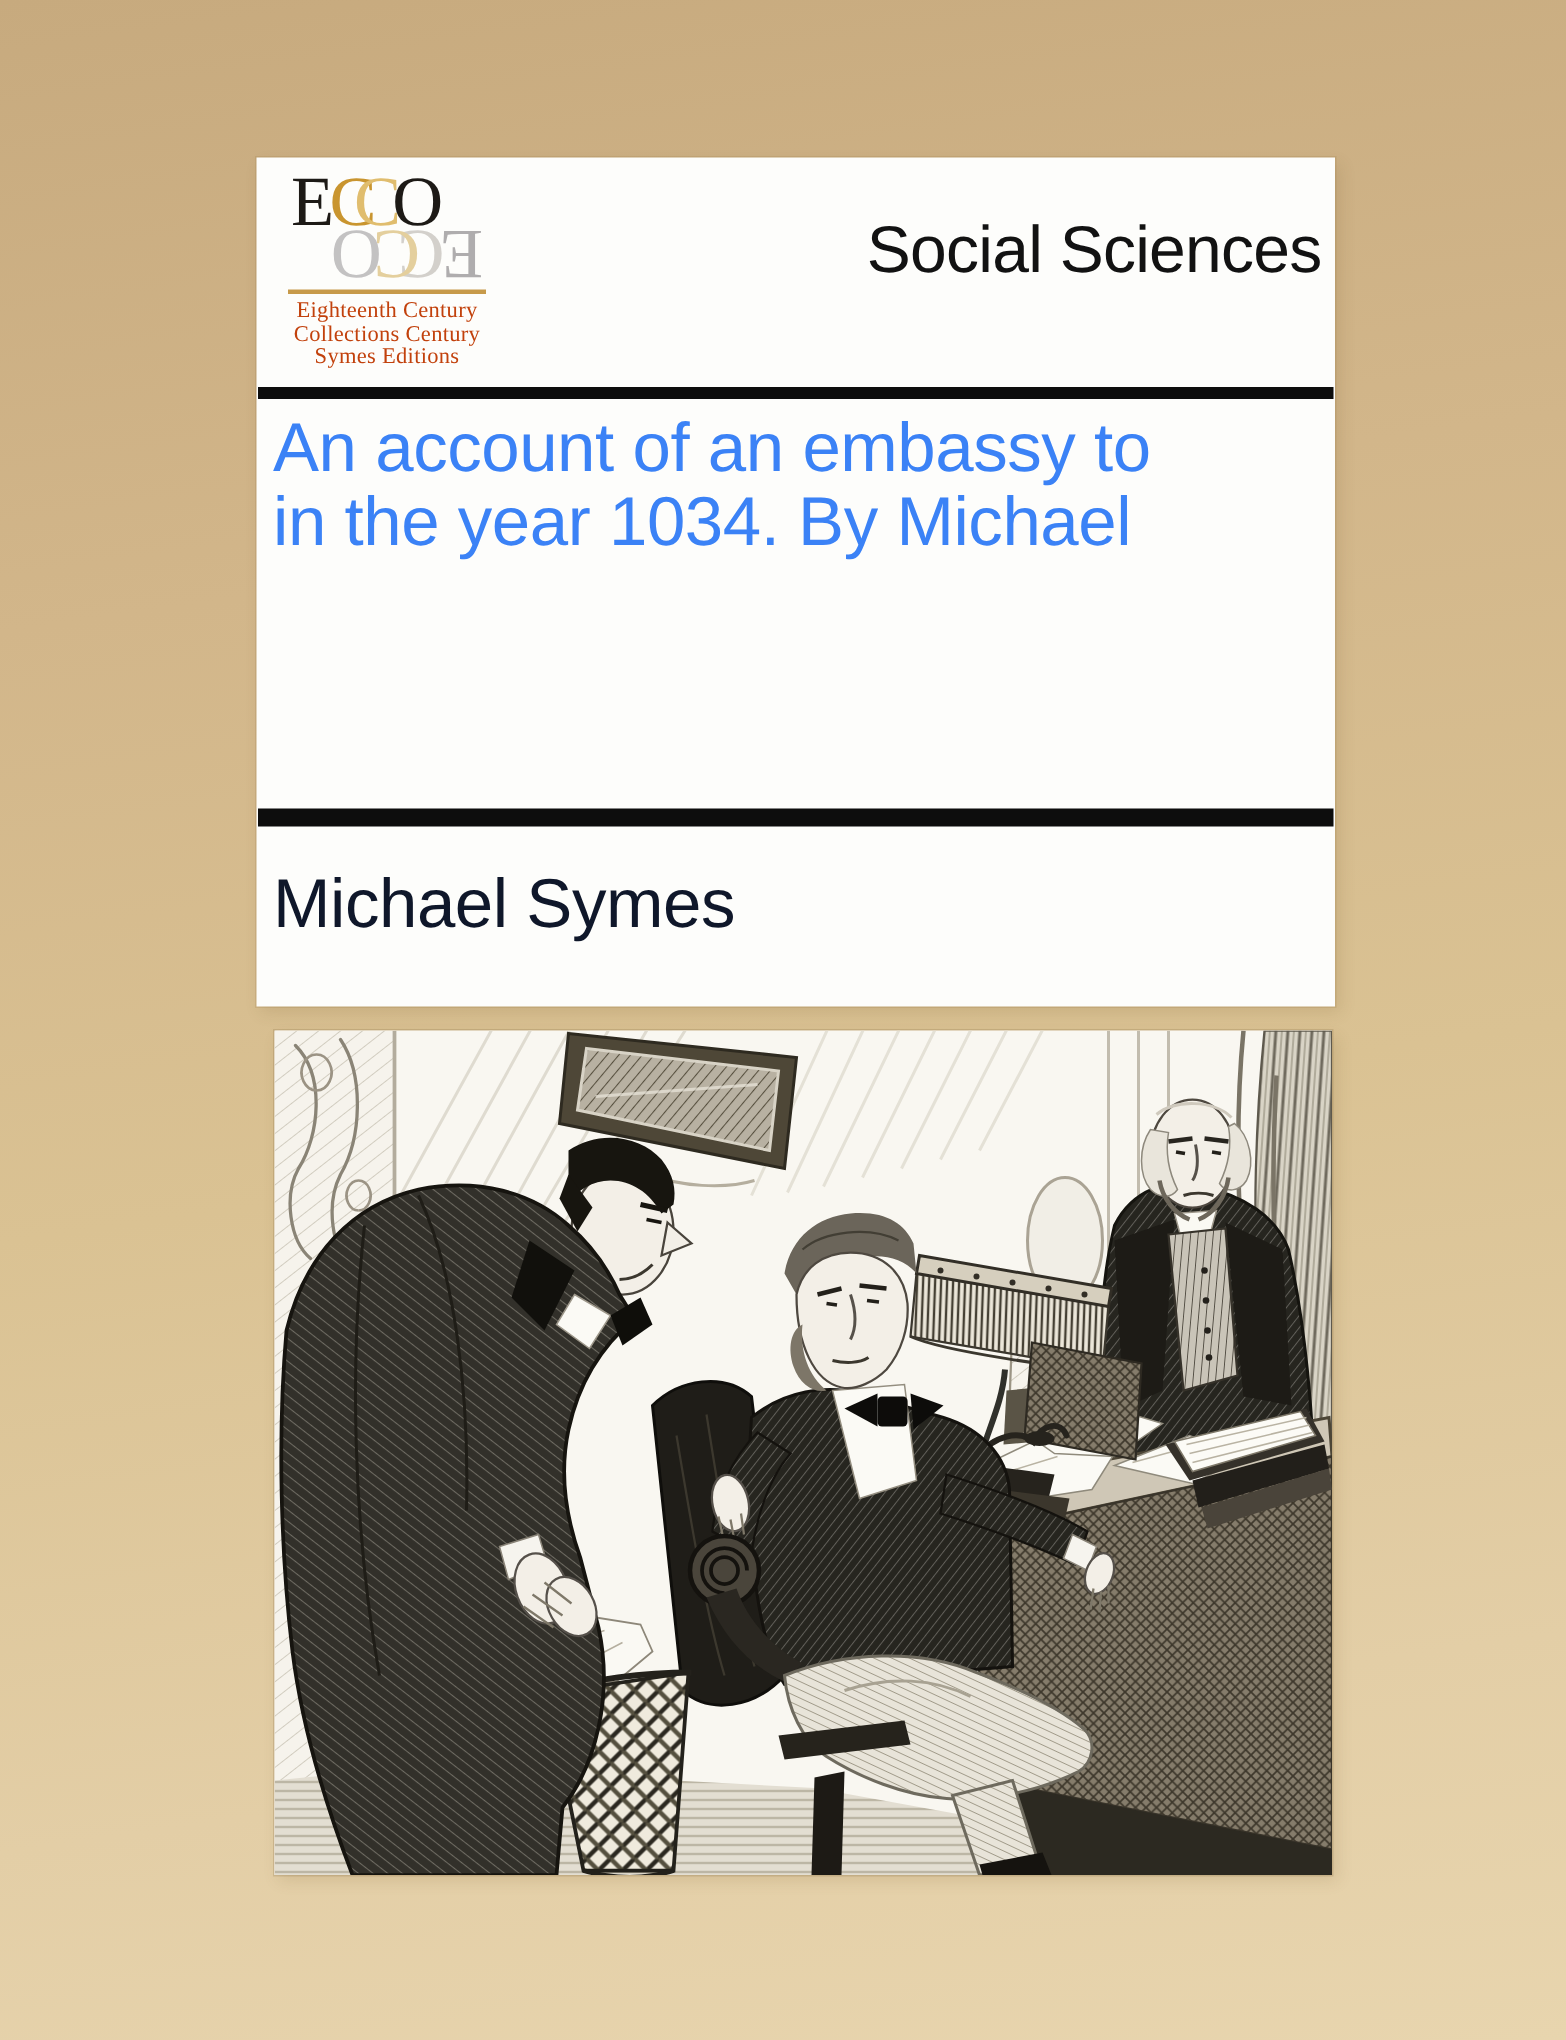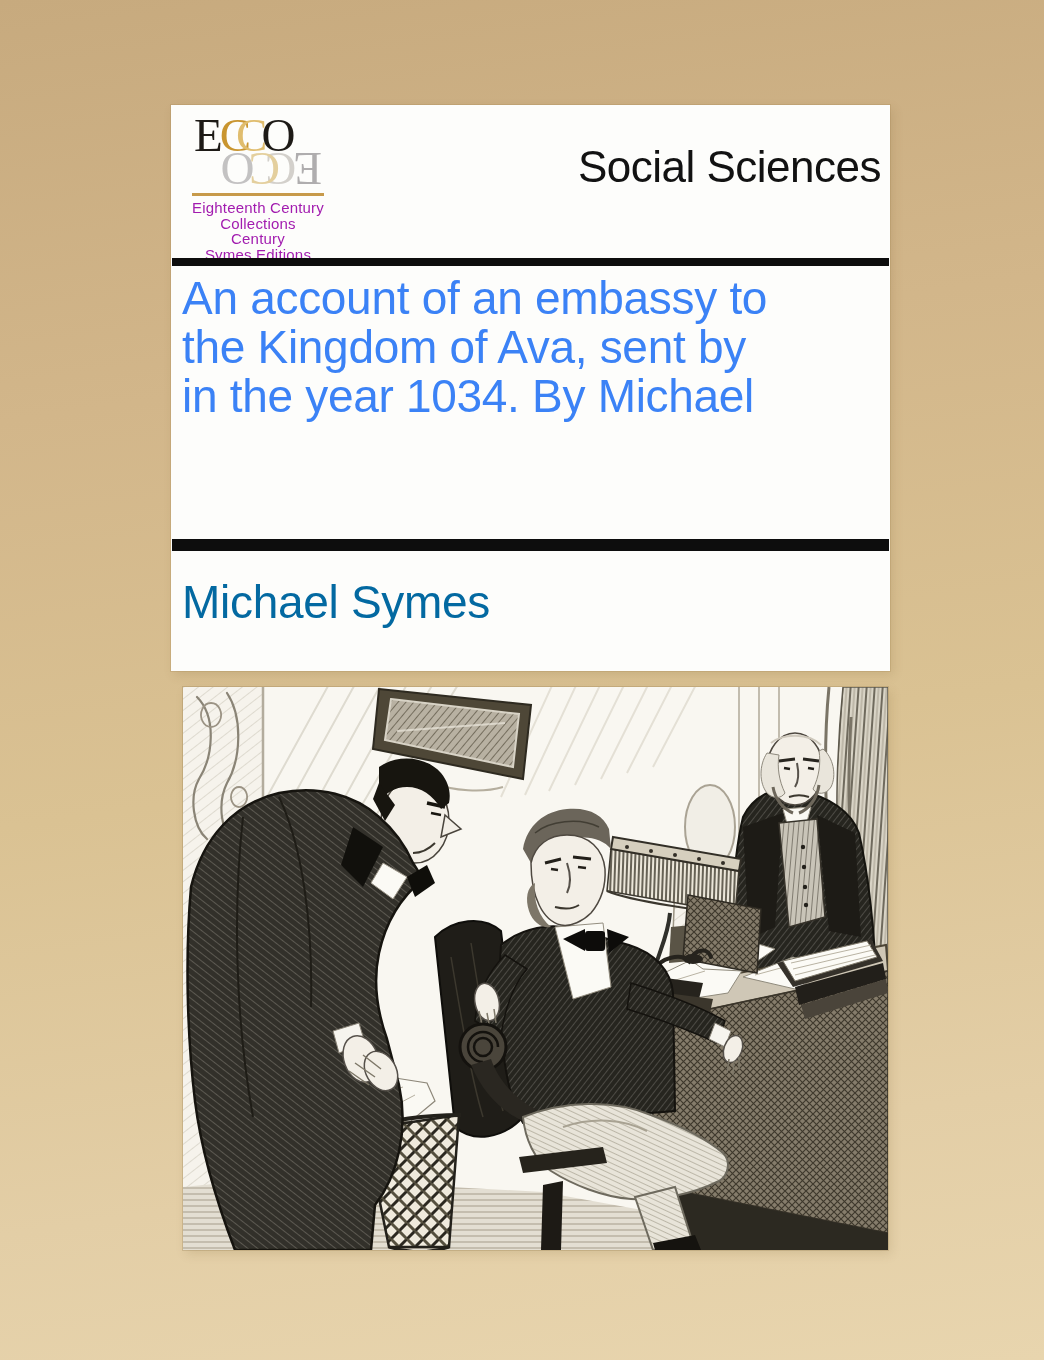--- a/index.html
+++ b/index.html
@@ -23,30 +23,30 @@
   .ecco-row .l3{margin-left:-6px;}
   .ecco-top .l0,.ecco-top .l3{color:#1d1a16;}
   .ecco-top .l1{color:#c9952f;}
   .ecco-top .l2{color:#e0bd6e;}
   .ecco-mirror{transform:rotate(180deg);opacity:.92;margin-top:-4px;height:36px;}
   .ecco-mirror .l0{color:#a9a7a8;}
   .ecco-mirror .l1{color:#d0cdc8;}
   .ecco-mirror .l2{color:#e2cc96;}
   .ecco-mirror .l3{color:#bfbdbe;}
   .logo-rule{margin:6px 0 4px 0;height:3px;background:#c79a4a;}
-  .logo-tagline{font-family:Liberation Sans, sans-serif;font-size:15px;line-height:15.5px;color:#a21caf;letter-spacing:.2px;}
+  .logo-tagline{font-family:Liberation Serif, serif;font-size:15px;line-height:15.5px;color:#c2410c;letter-spacing:.2px;}
   
   .category{position:absolute;top:36px;right:9px;font-size:44px;line-height:52px;color:#121212;letter-spacing:-.5px;}
   
   .rule{position:absolute;left:1px;right:1px;background:#0d0d0d;}
   .rule-thin{top:153px;height:8px;}
   .rule-thick{top:434px;height:12px;}
   
   .title{position:absolute;left:11px;top:169px;width:700px;color:#3b82f6;font-size:46px;line-height:49px;letter-spacing:-.3px;}
-  .author{position:absolute;left:11px;top:470px;font-size:46px;color:#0369a1;letter-spacing:-.3px;}
+  .author{position:absolute;left:11px;top:470px;font-size:46px;color:#0f172a;letter-spacing:-.3px;}
   
   .illus{
     position:absolute;left:183px;top:687px;width:705px;height:563px;overflow:hidden;
     box-shadow:0 0 0 1px rgba(120,95,50,.2), 3px 4px 10px rgba(110,82,35,.15);
     background:#f9f7f1;
   }
   .illus svg{display:block;width:705px;height:563px;}
 </style>
 </head>
 <body>
@@ -67,21 +67,20 @@
       <div class="logo-tagline">Collections Century</div>
       <div class="logo-tagline">Symes Editions</div>
     </div>
 
     <div class="category">Social Sciences</div>
 
     <div class="rule rule-thin"></div>
 
     <div class="title">
       <div class="title-line">An account of an embassy to</div>
-      <div class="title-line">the Kingdom of Ava, sent by</div>
       <div class="title-line">in the year 1034. By Michael</div>
     </div>
 
     <div class="rule rule-thick"></div>
 
     <div class="author">Michael Symes</div>
   </div>
 
   <div class="illus">
   <svg viewBox="0 0 705 563" xmlns="http://www.w3.org/2000/svg">

